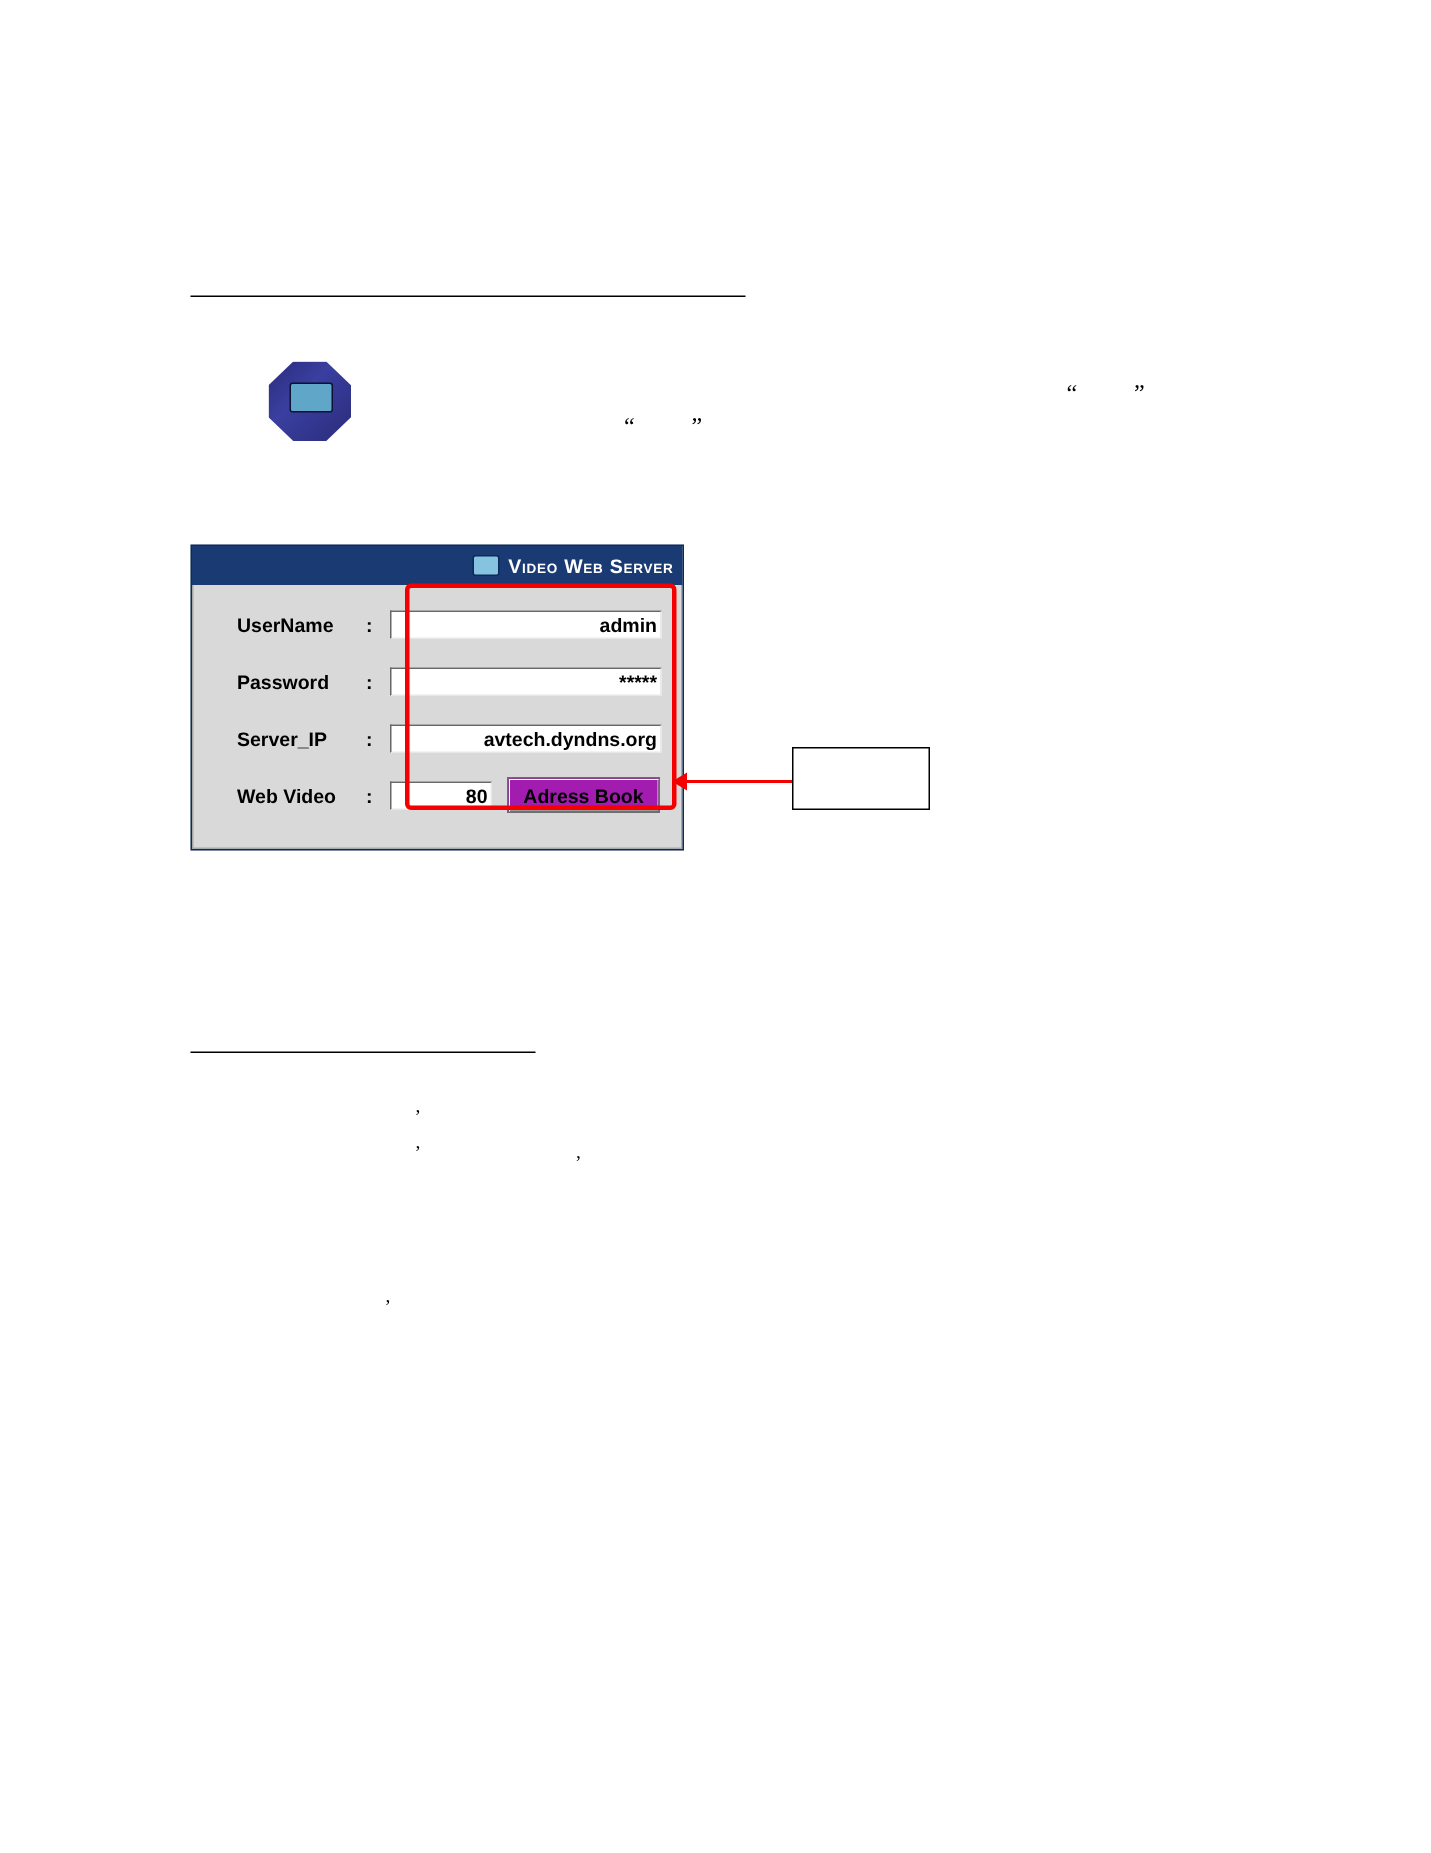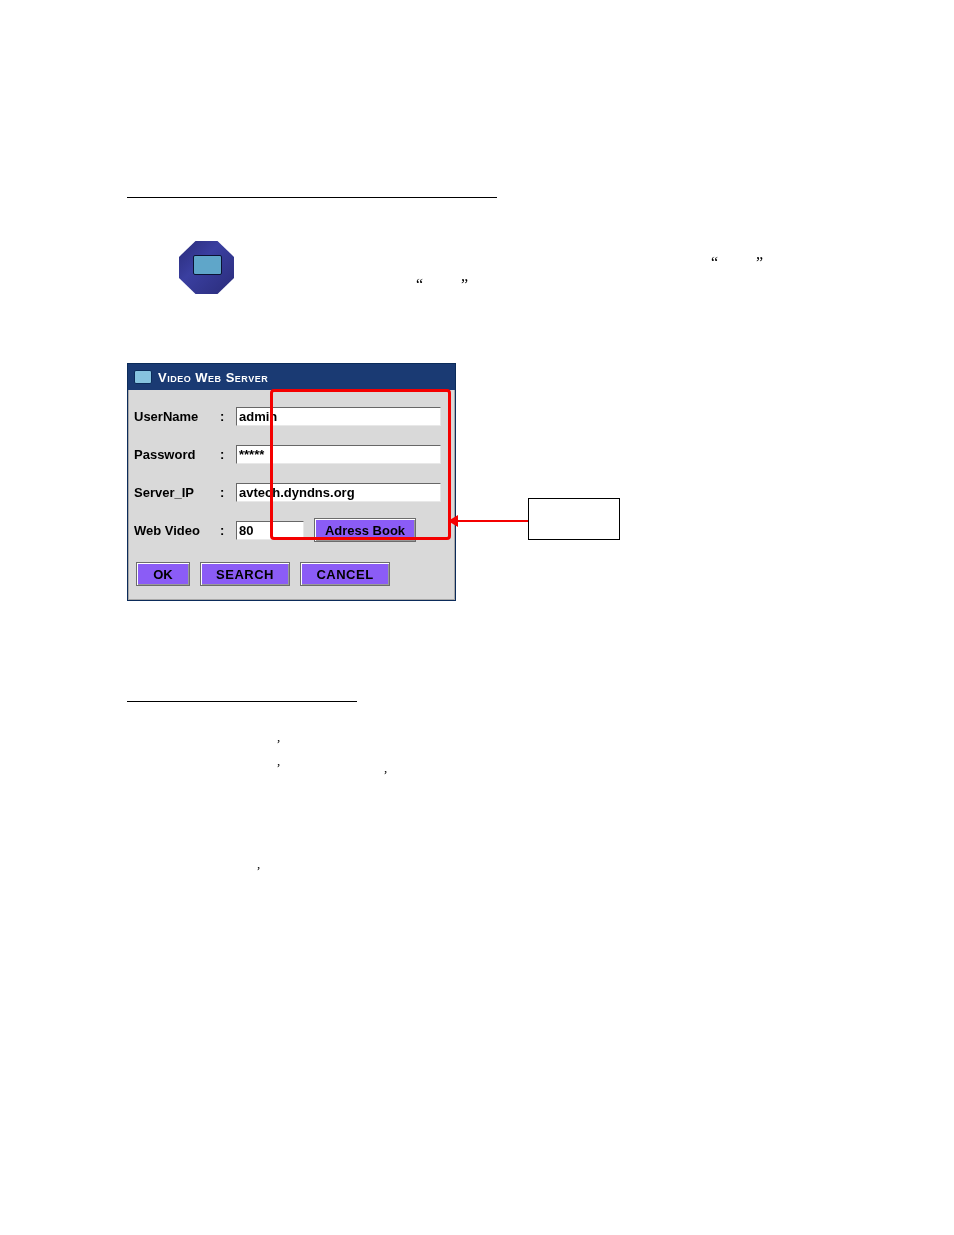--- a/index.html
+++ b/index.html
@@ -54,33 +54,34 @@
   .titlebar {
     background: linear-gradient(#1a3a73, #1a3a73);
     color: #fff;
     height: 26px;
     display: flex;
     align-items: center;
     padding: 0 6px;
     font-weight: bold;
     letter-spacing: 0.5px;
     font-size: 13px;
+    justify-content: flex-end;
   }
   .title-icon {
     width: 16px;
     height: 12px;
     background: #86c3df;
     border: 1px solid #0b2b5a;
     margin-right: 6px;
     border-radius: 2px;
   }
   .title-smallcaps { font-variant: small-caps; }
 
   .dlg-body {
-    padding: 14px 14px 10px 6px;
+    padding: 14px 14px 10px 30px;
   }
   .row {
     display: flex;
     align-items: center;
     margin-bottom: 14px;
     height: 24px;
   }
   .row .lbl {
     width: 86px;
     font-size: 13px;
@@ -96,29 +97,30 @@
     height: 19px;
     border: 1px solid #676767;
     border-right-color: #e8e8e8;
     border-bottom-color: #e8e8e8;
     background: #fff;
     font-family: Tahoma, Arial, sans-serif;
     font-size: 13px;
     font-weight: bold;
     padding: 0 2px;
     box-sizing: border-box;
+    text-align: right;
   }
   .txt.short {
     flex: none;
     width: 68px;
   }
   .btn {
     height: 24px;
     border: 1px solid #6c6c6c;
-    background: #8b5cf6;
+    background: #a21caf;
     font-family: Tahoma, Arial, sans-serif;
     font-size: 13px;
     font-weight: bold;
     padding: 0 10px;
     cursor: pointer;
     box-shadow: inset 1px 1px 0 #fff, inset -1px -1px 0 #9a9a9a;
   }
   .btn.addr {
     margin-left: 10px;
     padding: 0 8px;
@@ -255,25 +257,20 @@
       <input class="txt" value="avtech.dyndns.org" style="">
     </div>
 
     <div class="row">
       <span class="lbl">Web Video</span>
       <span class="colon">:</span>
       <input class="txt short" value="80" style="">
       <button class="btn addr">Adress Book</button>
     </div>
 
-    <div class="btn-row">
-      <button class="btn ok">OK</button>
-      <button class="btn search">SEARCH</button>
-      <button class="btn cancel">CANCEL</button>
-    </div>
 
   </div>
 </div>
 
 <div class="redbox"></div>
 
 <div class="arrow-head"></div>
 <div class="arrow-line"></div>
 <div class="callout">
   <span></span>

